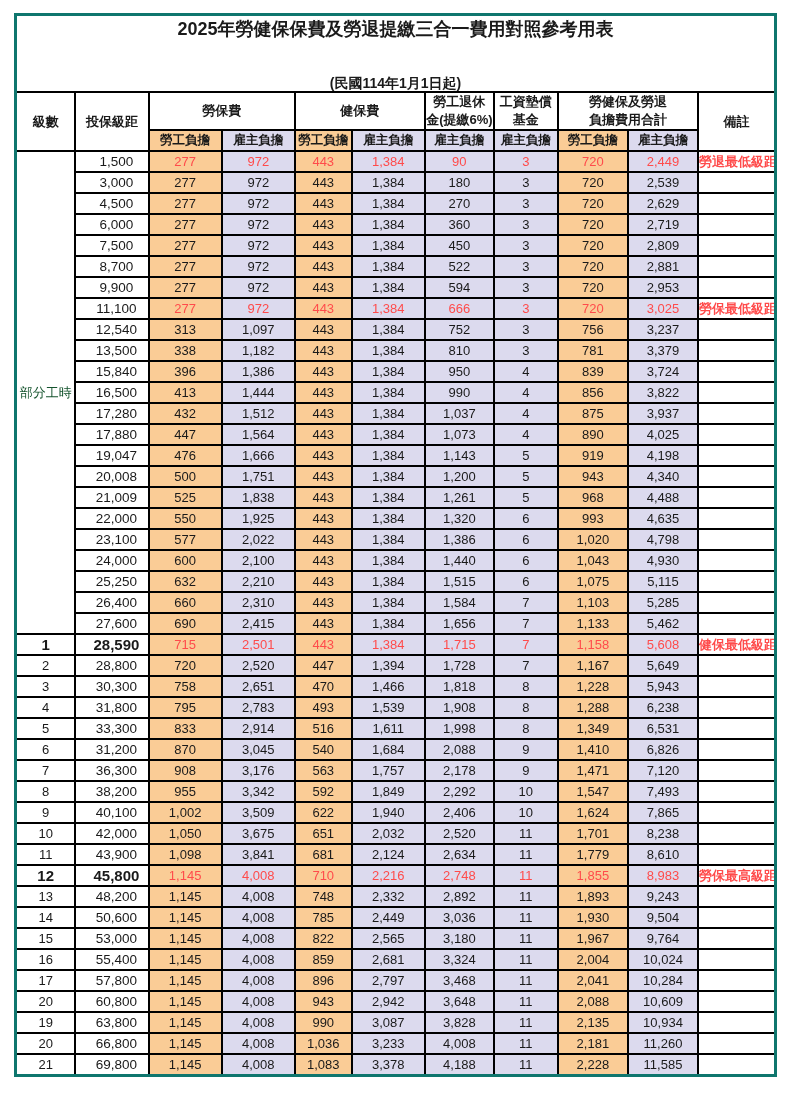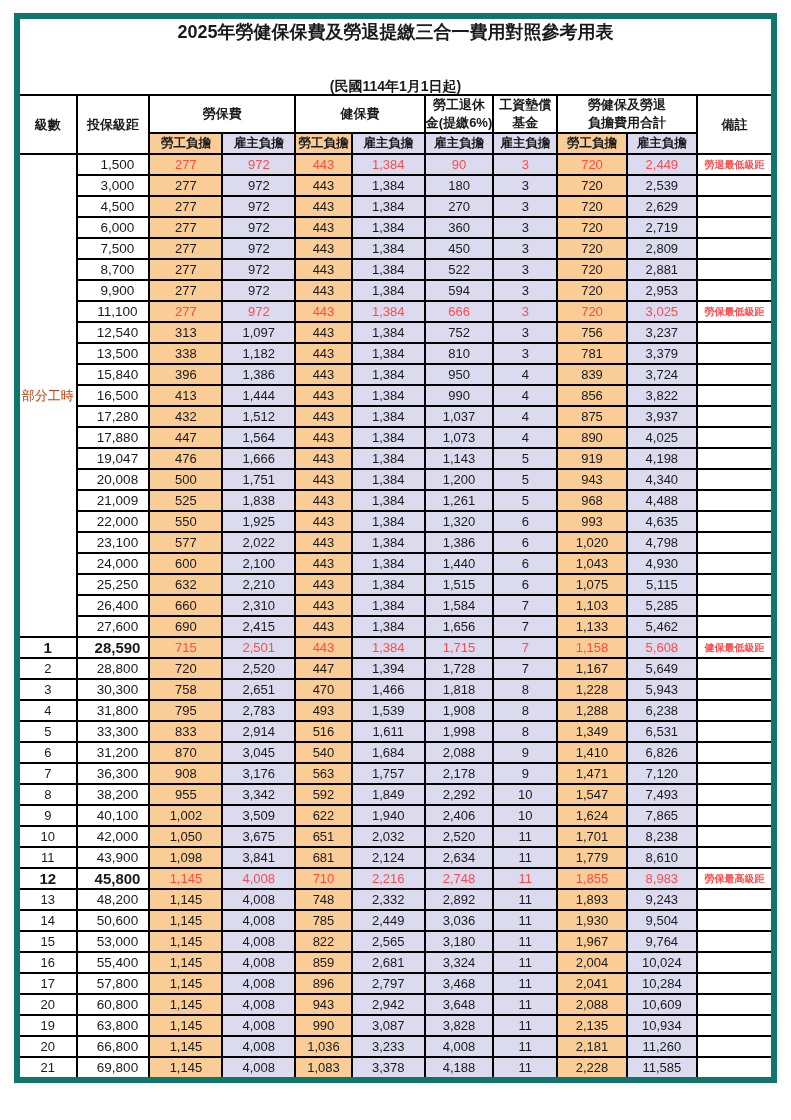--- a/index.html
+++ b/index.html
@@ -6,43 +6,43 @@
   body {
     width:791px; height:1120px;
     font-family:"Liberation Sans","DejaVu Sans",sans-serif;
     color:#1a1a1a;
   }
   .sheet { padding:13px 14px 0 14px; }
   table.ref {
     border-collapse:collapse;
     table-layout:fixed;
     width:763px;
-    border:6px solid #0f766e;
+    border:3px solid #0f766e;
   }
   .ref td { border:2px solid #000; text-align:center; vertical-align:middle; padding:0; overflow:hidden; white-space:nowrap; }
   
   .title-cell { height:54px; background:#fff; }
   .title-main { font-size:18px; font-weight:bold; line-height:1.55; }
   .title-sub  { font-size:14px; font-weight:bold; line-height:1.1;margin-top:32px; }
   
   .h { font-weight:bold; font-size:13px; background:#fff; }
   .h .l2 { line-height:18px; }
   .hdr-top { height:38px; }
   .hdr-sub td { height:19px; font-weight:bold; font-size:12.5px;text-align:center; }
   
   .o { background:#FACC96; }
   .l { background:#DCDAEE; }
   
   .ref td.val   { height:19px; font-size:13px; }
   .ref td.level { background:#fff; font-size:13px; }
   .ref td.salary{ background:#fff; font-size:13.5px;padding-left:9px; }
-  .ref td.note  { background:#fff; font-size:10px; font-weight:bold; color:#FF4B4B;border-radius:8px; }
+  .ref td.note  { background:#fff; font-size:13px; font-weight:bold; color:#FF4B4B; }
   .ref tr.hl td.val { color:#FF4B4B; }
   .ref td.em { font-weight:bold; font-size:15px; }
-  .ref td.parttime { background:#fff; font-size:13px; color:#c2410c; }
+  .ref td.parttime { background:#fff; font-size:13px; color:#14532d; }
 </style>
 </head>
 <body>
 
 <div class="sheet">
   <table class="ref">
     <colgroup>
       <col style="width:58px">
         <col style="width:71px">
       <col style="width:71px">

